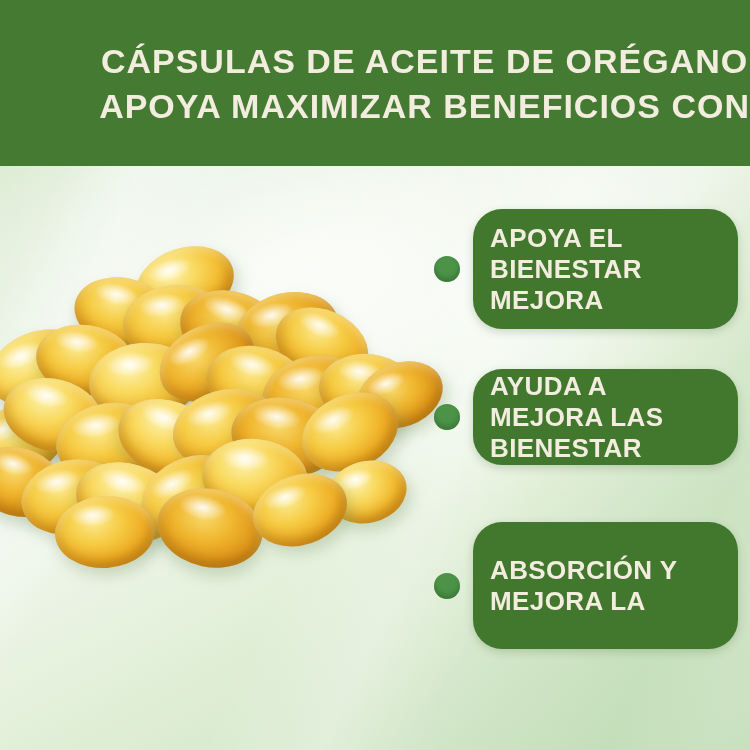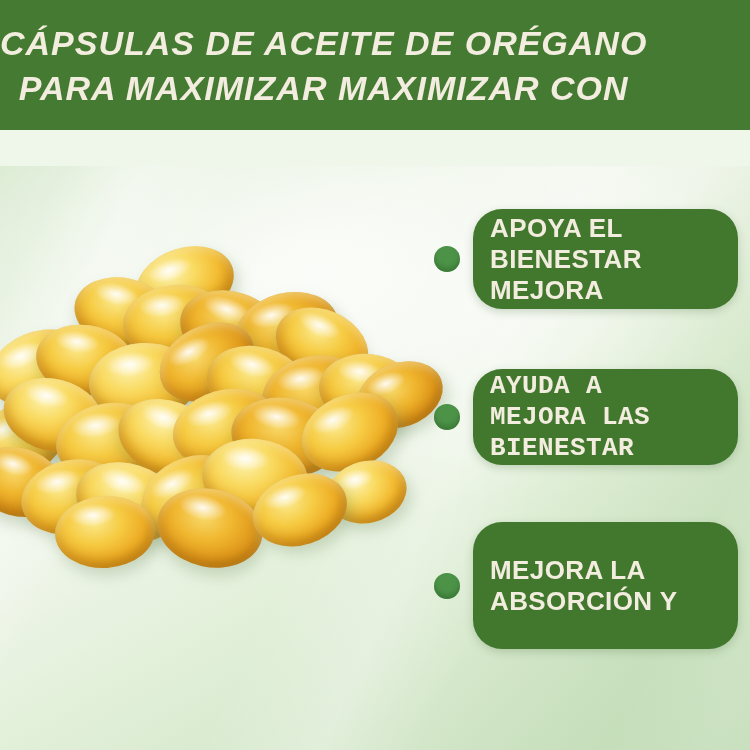--- a/index.html
+++ b/index.html
@@ -11,23 +11,23 @@
     --bg-green:#cde3c4;
   }
   *{margin:0;padding:0;box-sizing:border-box;}
   html,body{width:750px;height:750px;}
   body{font-family:"Liberation Sans","DejaVu Sans",sans-serif;overflow:hidden;}
 
   .page{position:relative;width:750px;height:750px;overflow:hidden;background:var(--bg-light);}
 
   
   .header-band{
-    position:absolute;left:0;top:0;width:750px;height:130px;
+    position:absolute;left:0;top:0;width:750px;height:166px;
     background:var(--green-band);
-    display:flex;align-items:center;justify-content:flex-start;font-style:italic;
+    display:flex;align-items:center;justify-content:flex-end;
   }
   .header-band h1{
     text-align:center;
     color:var(--cream);
     font-size:34px;
     line-height:45px;
     font-weight:800;
     letter-spacing:1px;
     margin-top:2px;
   }
@@ -58,22 +58,22 @@
     content:"";position:absolute;left:16%;top:10%;width:46%;height:32%;
     border-radius:50%;
     background:radial-gradient(ellipse at center, rgba(255,255,255,0.92) 0%, rgba(255,255,255,0) 70%);
   }
   .tone-light{background:radial-gradient(ellipse at 38% 32%, #fdf2ae 0%, #f9da60 30%, #f3bc32 56%, #da9517 80%, #b97a10 96%);}
   .tone-mid{background:radial-gradient(ellipse at 40% 35%, #fbe98e 0%, #f6cc44 32%, #eeae26 58%, #cf8a13 81%, #a96d0c 97%);}
   .tone-deep{background:radial-gradient(ellipse at 42% 38%, #f8d96a 0%, #f0b62e 34%, #e0991c 60%, #bc790f 82%, #8f5a09 97%);}
 
   
   .callout{position:absolute;display:flex;align-items:center;}
-  .co-1{left:434px;top:209px;height:100px;}
-  .co-2{left:434px;top:369px;height:96px;font-family:Liberation Mono, monospace;}
+  .co-1{left:434px;top:209px;height:120px;}
+  .co-2{left:434px;top:369px;height:96px;}
   .co-3{left:434px;top:522px;height:127px;}
   .bullet{
     width:26px;height:26px;border-radius:50%;
     background:var(--green-bullet);
     box-shadow:inset 0 -4px 5px rgba(40,90,35,0.45);
     flex:0 0 auto;
   }
   .pill{
     margin-left:13px;width:265px;height:100%;
     background:var(--green-pill);
@@ -124,21 +124,21 @@
       <div class="capsule tone-light" style="left: 202px; top: 439px; width: 106px; height: 78px; transform: rotate(6deg);"></div>
       <div class="capsule tone-light" style="left: 327px; top: 461px; width: 80px; height: 62px; transform: rotate(-14deg);"></div>
       <div class="capsule tone-mid" style="left: 55px; top: 496px; width: 100px; height: 72px; transform: rotate(-4deg);"></div>
       <div class="capsule tone-deep" style="left: 157px; top: 489px; width: 106px; height: 78px; transform: rotate(12deg);"></div>
       <div class="capsule tone-mid" style="left: 252px; top: 475px; width: 96px; height: 70px; transform: rotate(-18deg);"></div>
     </div>
 
   <header class="header-band">
     <h1>
       <span>CÁPSULAS DE ACEITE DE ORÉGANO</span>
-      <span>PARA MAXIMIZAR MAXIMIZAR CON</span>
+      <span>APOYA MAXIMIZAR BENEFICIOS CON</span>
     </h1>
   </header>
 
   <div class="callout co-1">
     <div class="bullet"></div>
     <div class="pill">
       <span>APOYA EL</span>
       <span>BIENESTAR</span>
       <span>MEJORA</span>
     </div>
@@ -149,18 +149,18 @@
     <div class="pill">
       <span>AYUDA A</span>
       <span>MEJORA LAS</span>
       <span>BIENESTAR</span>
     </div>
   </div>
 
   <div class="callout co-3">
     <div class="bullet"></div>
     <div class="pill">
+      <span>ABSORCIÓN Y</span>
       <span>MEJORA LA</span>
-      <span>ABSORCIÓN Y</span>
     </div>
   </div>
 
 </div>
 
 </body></html>

